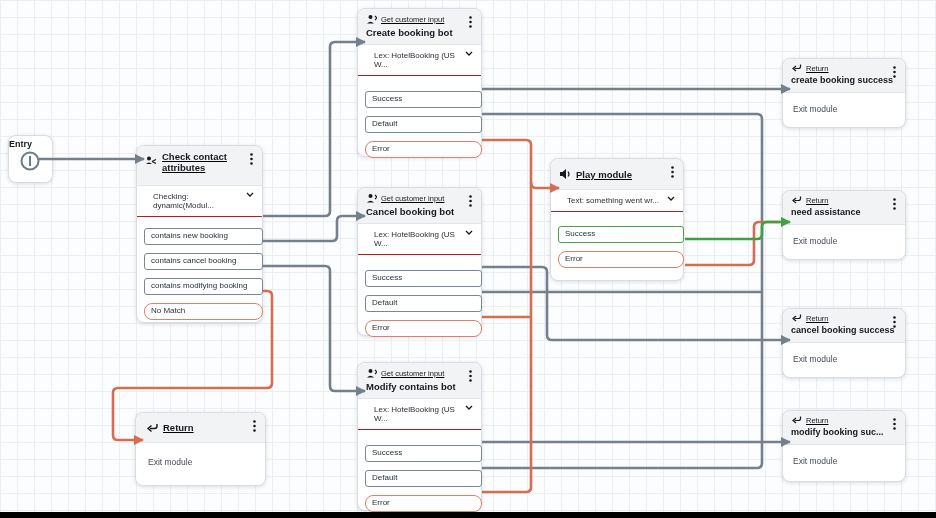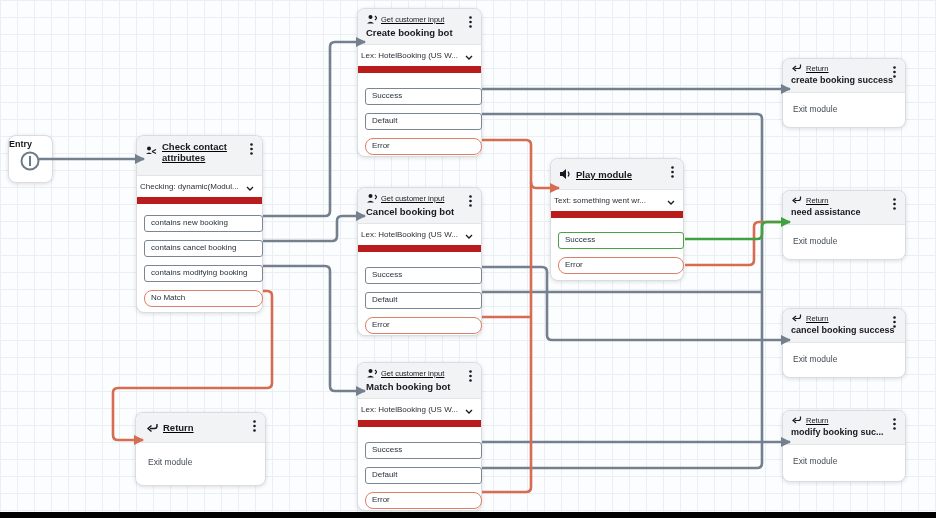--- a/index.html
+++ b/index.html
@@ -27,22 +27,22 @@
     position:relative; background:#f2f3f4;
     border-bottom:1px solid #e2e5e8; border-radius:8px 8px 0 0;
     padding:5px 8px 6px 8px;
   }
   .cap-row { display:flex; align-items:center; gap:4px;text-decoration:underline; }
   .cap { font-size:7.5px; color:#16191f; }
   .ttl { font-size:9.5px; font-weight:bold; color:#16191f; margin-top:2px; line-height:11px; }
   .ttl-inline { font-size:9.5px; font-weight:bold; color:#16191f; line-height:11px; }
   .kebab { position:absolute; top:6px; right:6px; width:10px; height:14px; display:flex; align-items:center; justify-content:center; cursor:pointer; }
   .dropdown {
-    display:flex; align-items:flex-end; justify-content:space-between;
-    padding:6px 8px 6px 3px; border-bottom:7px solid #b91c1c;
+    display:flex; align-items:flex-start; justify-content:space-between;
+    padding:6px 8px 6px 16px; border-bottom:1px solid #b91c1c;
     font-size:8px; color:#2b2f36; cursor:pointer;
   }
   .branches { padding-top:15px; padding-bottom:2px; }
   .branch {
     height:17px; line-height:14px; font-size:8px; color:#26303a;
     background:#fff; border:1.6px solid #7b8694; border-radius:3px;
     margin:0 -1px 8px 7px; padding:0 6px; cursor:pointer;
   }
   .branch.err { border-color:#dd8068;border-radius:8px; }
   .branch.ok  { border-color:#4ba143; }
@@ -91,21 +91,21 @@
   </svg>
 
   <div class="node" style="left:8px; top:135px; width:45px; height:48px;">
     <div style="text-align:left; font-size:9px; font-weight:bold; color:#16191f; padding-top:3px;">Entry</div>
     <svg class="icn" width="24" height="24" style="margin:1px auto 0;">
       <circle cx="11" cy="11" r="8.5" fill="none" stroke="#6d7a89" stroke-width="2"></circle>
       <line x1="11" y1="6" x2="11" y2="16" stroke="#6d7a89" stroke-width="2"></line>
     </svg>
   </div>
 
-  <div class="node" style="left:136px; top:135px; width:127px; height:178px;">
+  <div class="node" style="left:136px; top:145px; width:127px; height:178px;">
     <div class="hdr" style="height:40px;">
       <div class="cap-row" style="align-items:flex-start;">
         <svg class="icn" width="13" height="13" style="margin-top:4px;">
           <circle cx="4" cy="3.4" r="2" fill="#16191f"></circle>
           <path d="M1,9 Q4,5.8 7,9" fill="#16191f"></path>
           <path d="M7,6.5 L11,4.5 M7,6.5 L11,8.5" stroke="#16191f" stroke-width="1.2" fill="none"></path>
         </svg>
         <div class="ttl-inline" style="width:86px;">Check contact attributes</div>
       </div>
       <div class="kebab">
@@ -197,21 +197,21 @@
   <div class="node" style="left:357px; top:362px; width:125px; height:149px;">
     <div class="hdr">
       <div class="cap-row">
         <svg class="icn" width="11" height="11">
           <circle cx="4.5" cy="3" r="2" fill="#16191f"></circle>
           <path d="M1,9.5 Q4.5,6 8,9.5" fill="#16191f"></path>
           <path d="M9,2 l2,2 -2,2" stroke="#16191f" stroke-width="1.1" fill="none"></path>
         </svg>
         <span class="cap">Get customer input</span>
       </div>
-      <div class="ttl">Match booking bot</div>
+      <div class="ttl">Modify contains bot</div>
       <div class="kebab">
         <svg class="icn" width="3" height="12">
             <circle cx="1.5" cy="1.5" r="1.3" fill="#16191f"></circle>
             <circle cx="1.5" cy="6" r="1.3" fill="#16191f"></circle>
             <circle cx="1.5" cy="10.5" r="1.3" fill="#16191f"></circle>
           </svg>
       </div>
     </div>
     <div class="dropdown">
       <span>Lex: HotelBooking (US W...</span>

